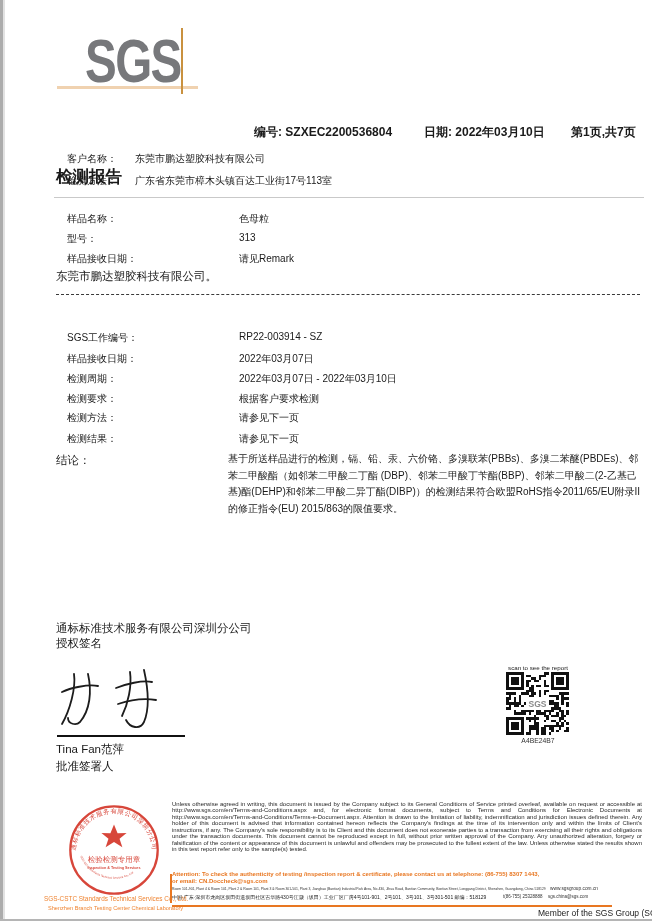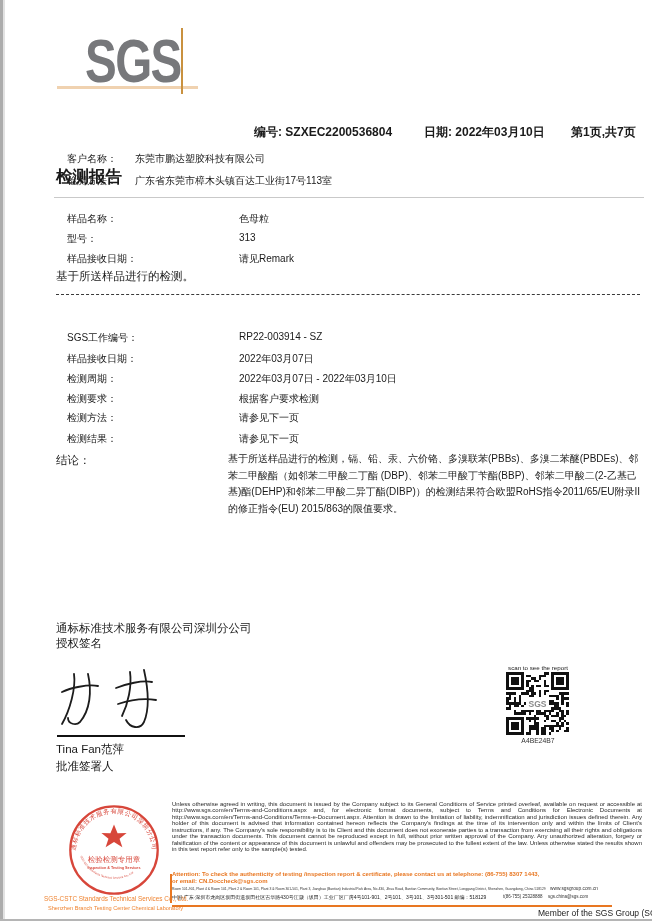--- a/index.html
+++ b/index.html
@@ -99,21 +99,21 @@
     <span class="val">色母粒</span>
   </div>
   <div class="row" style="top:232px">
     <span class="lab">型号：</span>
     <span class="val">313</span>
   </div>
   <div class="row" style="top:252px">
     <span class="lab">样品接收日期：</span>
     <span class="val">请见Remark</span>
   </div>
-  <div class="note">基于所送样品进行的检测。</div>
+  <div class="note">东莞市鹏达塑胶科技有限公司。</div>
   <div class="dashline"></div>
 
   <div class="row" style="top:331px">
     <span class="lab">SGS工作编号：</span>
     <span class="val">RP22-003914 - SZ</span>
   </div>
   <div class="row" style="top:352px">
     <span class="lab">样品接收日期：</span>
     <span class="val">2022年03月07日</span>
   </div>

